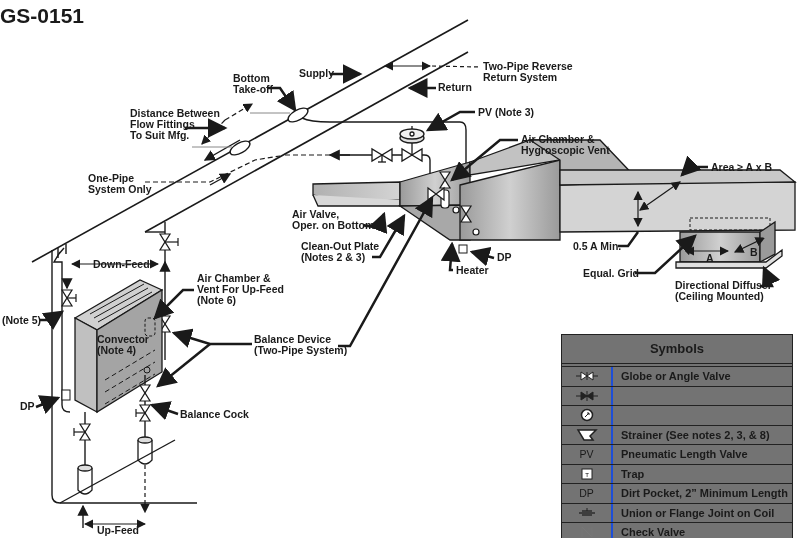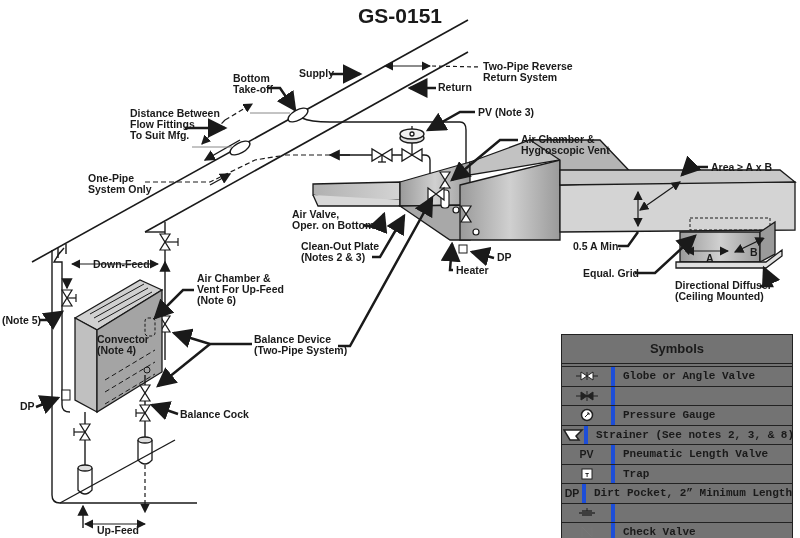--- a/index.html
+++ b/index.html
@@ -1,30 +1,30 @@
 <!DOCTYPE html>
 <html><head>
 <meta charset="utf-8">
 <style>
   html, body { margin: 0; padding: 0; background: #ffffff; }
   body { width: 800px; height: 538px; position: relative; overflow: hidden;
          font-family: "Liberation Sans", sans-serif; color: #1a1a1a; }
-  .title { position: absolute; left: 0; width: 800px; top: 4px; text-align: center;
+  .title { position: absolute; left: 0; width: 800px; top: 4px; text-align: left;
            font-weight: bold; font-size: 21px; }
   svg.diagram { position: absolute; left: 0; top: 0; }
   .lbl { font-family: "Liberation Sans", sans-serif; font-weight: bold; font-size: 10.5px; fill: #1a1a1a; }
   .legend { position: absolute; left: 561px; top: 334px; width: 232px; height: 227px;
             border: 1.5px solid #222; box-sizing: border-box; background: #737373; }
   .legend-head { height: 28px; border-bottom: 4px double #222; text-align: center;
                  font-weight: bold; font-size: 13px; line-height: 28px; }
   .legend-row { display: flex; height: 18.5px; border-bottom: 1px solid #222; }
   .legend-row:last-child { border-bottom: none; }
-  .legend-sym { width: 49px; border-right: 4px solid #1d4ed8; display: flex; align-items: center;
-                justify-content: center; font-weight: bold; font-size: 10.5px; }
-  .legend-text { flex: 1; padding-left: 8px; font-weight: bold; font-size: 11px; line-height: 18.5px; white-space: nowrap; font-family: Liberation Mono, monospace; }
+  .legend-sym { width: 49px; border-right: 2px solid #1d4ed8; display: flex; align-items: center;
+                justify-content: center; font-weight: normal; font-size: 10.5px; }
+  .legend-text { flex: 1; padding-left: 8px; font-weight: bold; font-size: 11px; line-height: 18.5px; white-space: nowrap; }
 </style>
 </head>
 <body>
 
 <div class="title">GS-0151</div>
 
 <svg class="diagram" width="800" height="538" viewBox="0 0 800 538">
   <defs>
     <marker id="ah" markerWidth="8" markerHeight="8" refX="7" refY="4" orient="auto">
       <path d="M0,0 L8,4 L0,8 Z" fill="#1a1a1a"></path>
@@ -267,21 +267,20 @@
         </svg>
     </div>
   </div>
   <div class="legend-row">
     <div class="legend-sym">
       <svg width="14" height="14">
           <circle cx="7" cy="7" r="5.5" fill="#fff" stroke="#222" stroke-width="1.5"></circle>
           <path d="M5,9 L9,5 L7,5 M9,5 L9,7" stroke="#222" fill="none"></path>
         </svg>
     </div>
-    <div class="legend-text">Pressure Gauge</div>
   </div>
   <div class="legend-row">
     <div class="legend-sym">
       <svg width="22" height="14">
           <path d="M2,2 L20,2 L14,8 L17,12 L8,12 Z" fill="#fff" stroke="#222" stroke-width="1.5"></path>
         </svg>
     </div>
     <div class="legend-text">Strainer (See notes 2, 3, &amp; 8)</div>
   </div>
   <div class="legend-row">
@@ -303,20 +302,21 @@
   </div>
   <div class="legend-row">
     <div class="legend-sym">
       <svg width="16" height="10">
           <line x1="3" y1="3" x2="13" y2="3" stroke="#222" stroke-width="1.3"></line>
           <line x1="0" y1="5" x2="16" y2="5" stroke="#222" stroke-width="1.3"></line>
           <line x1="3" y1="7" x2="13" y2="7" stroke="#222" stroke-width="1.3"></line>
           <line x1="8" y1="0" x2="8" y2="3" stroke="#222"></line>
         </svg>
     </div>
+    <div class="legend-text">Union or Flange Joint on Coil</div>
   </div>
   <div class="legend-row">
     <div class="legend-sym">
       <svg width="14" height="14">
           <path d="M2,2 L2,12 M2,2 L12,12 M12,2 L12,12 M8,4 L12,4" stroke="#777" fill="none"></path>
         </svg>
     </div>
     <div class="legend-text">Check Valve</div>
   </div>
 </div>

